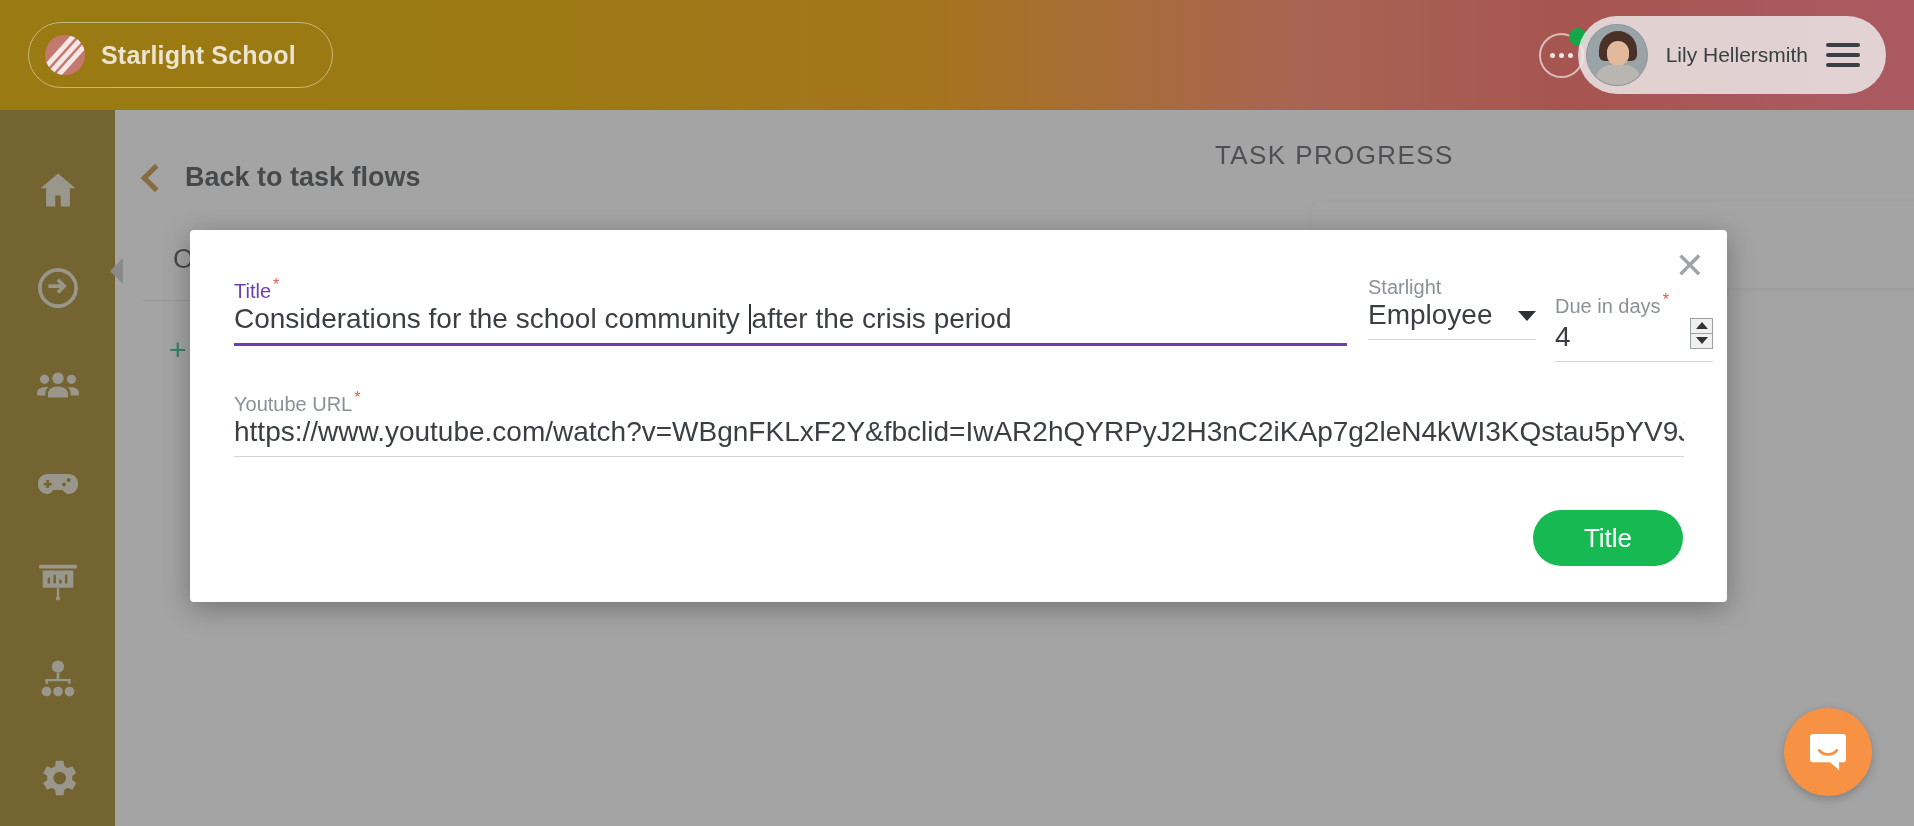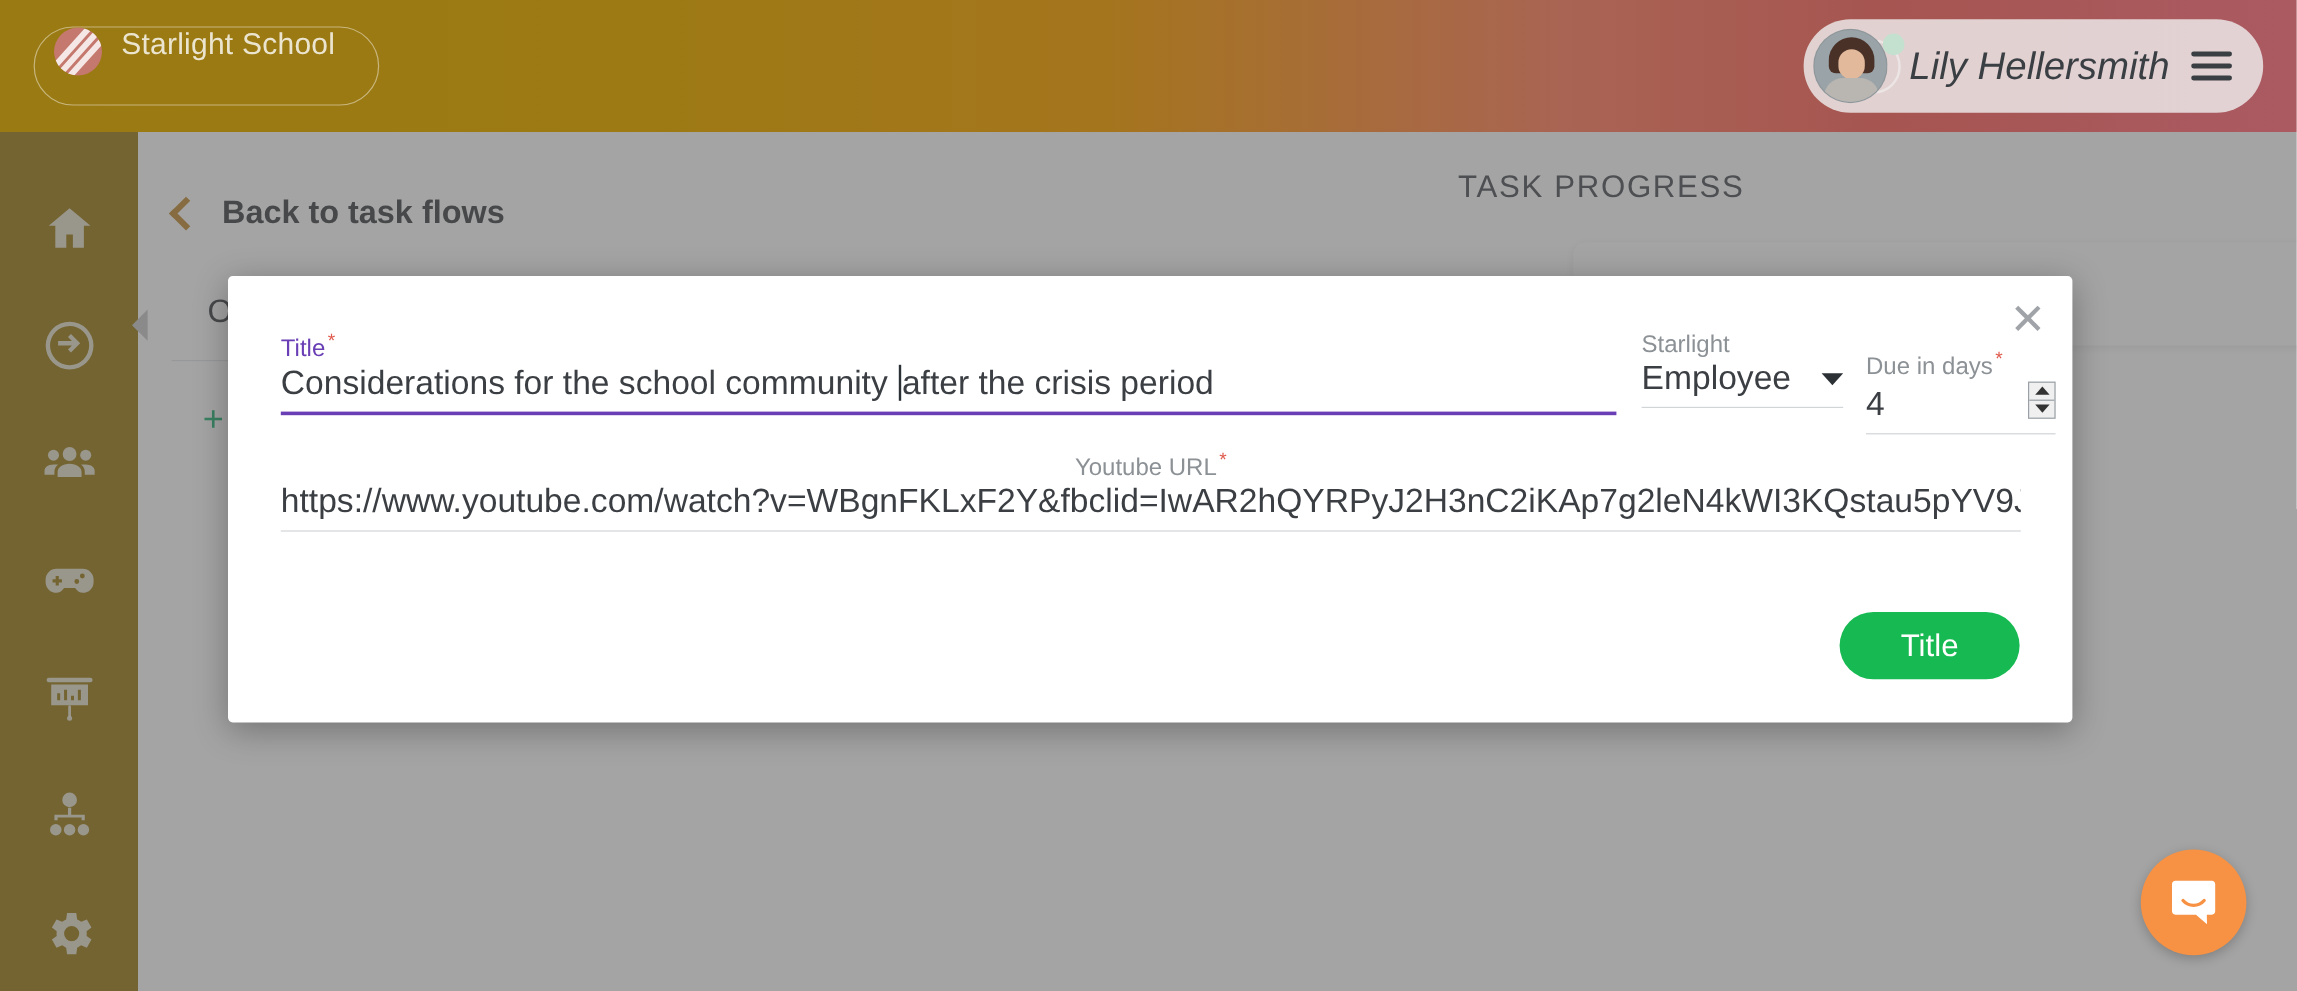--- a/index.html
+++ b/index.html
@@ -15,21 +15,21 @@
   .topbar {
     position: absolute; left: 0; top: 0; width: 1914px; height: 110px;
     background: linear-gradient(90deg, #9a7a12 0%, #9d7a14 28%, #a5751d 48%, #a96453 68%, #a65551 82%, #ab5a62 100%);
     z-index: 40;
   }
   .brand-pill {
     position: absolute; left: 28px; top: 22px;
     height: 66px; padding: 0 36px 0 16px;
     border: 1px solid rgba(255,255,255,.45);
     border-radius: 34px;
-    display: flex; gap: 16px;
+    display: flex; align-items: center; gap: 16px; font-weight: bold;
   }
   .brand-logo {
     width: 40px; height: 40px; border-radius: 50%;
     background: #c5786d; position: relative; overflow: hidden;
     flex: 0 0 auto;
   }
   .brand-logo i {
     position: absolute; width: 5px; height: 64px; background: rgba(255,255,255,.82);
     transform: rotate(42deg); top: -12px; border-radius: 1px;
   }
@@ -61,21 +61,21 @@
   }
   .avatar {
     width: 62px; height: 62px; border-radius: 50%;
     background: radial-gradient(circle at 50% 38%, #d9c7b6 0 22%, #9aa3a8 23% 100%);
     position: relative; overflow: hidden; flex: 0 0 auto;
     border: 1px solid rgba(0,0,0,.08);
   }
   .avatar .hair { position:absolute; left:12px; top:6px; width:38px; height:30px; border-radius:20px 20px 6px 6px; background:#4a3128; }
   .avatar .face { position:absolute; left:20px; top:16px; width:22px; height:25px; border-radius:11px; background:#e3b99c; }
   .avatar .body { position:absolute; left:8px; top:40px; width:46px; height:26px; border-radius:16px 16px 0 0; background:#b9b6b2; }
-  .user-name { font-size: 32px; color: #3a3f44; white-space: nowrap; font-style: italic; }
+  .user-name { font-size: 21px; color: #3a3f44; white-space: nowrap; }
   .hamburger { display: flex; flex-direction: column; gap: 6px; }
   .hamburger span { display: block; width: 34px; height: 4px; background: #3a3f44; border-radius: 2px; }
 
   
   .sidebar {
     position: absolute; left: 0; top: 110px; width: 115px; height: 716px;
     background: #9a7a12;
     display: flex; flex-direction: column; align-items: center;
     padding-top: 52px; gap: 42px;
     z-index: 20;
@@ -165,21 +165,21 @@
   .spinner {
     width: 23px; height: 31px; border: 1px solid #9aa0a6; background: #f0f0f0;
     display: flex; flex-direction: column; margin-bottom: 4px;
   }
   .spinner div { flex: 1; display: flex; align-items: center; justify-content: center; }
   .spinner div:first-child { border-bottom: 1px solid #9aa0a6; }
   .sp-up { width: 0; height: 0; border-left: 6px solid transparent; border-right: 6px solid transparent; border-bottom: 7px solid #333; }
   .sp-dn { width: 0; height: 0; border-left: 6px solid transparent; border-right: 6px solid transparent; border-top: 7px solid #333; }
 
   
-  .f-url { position: absolute; left: 44px; top: 145px; width: 1450px; text-align: center; }
+  .f-url { position: absolute; left: 44px; top: 159px; width: 1450px; }
   .f-url .field-value { padding-bottom: 8px; }
 
   .save-btn {
     position: absolute; right: 44px; bottom: 36px;
     width: 150px; height: 56px; border-radius: 28px;
     background: #17ba52; border: none; cursor: pointer;
     color: #fff; font-size: 26px; font-family: "Liberation Sans", sans-serif;
     display: flex; align-items: center; justify-content: center;
   }
 

